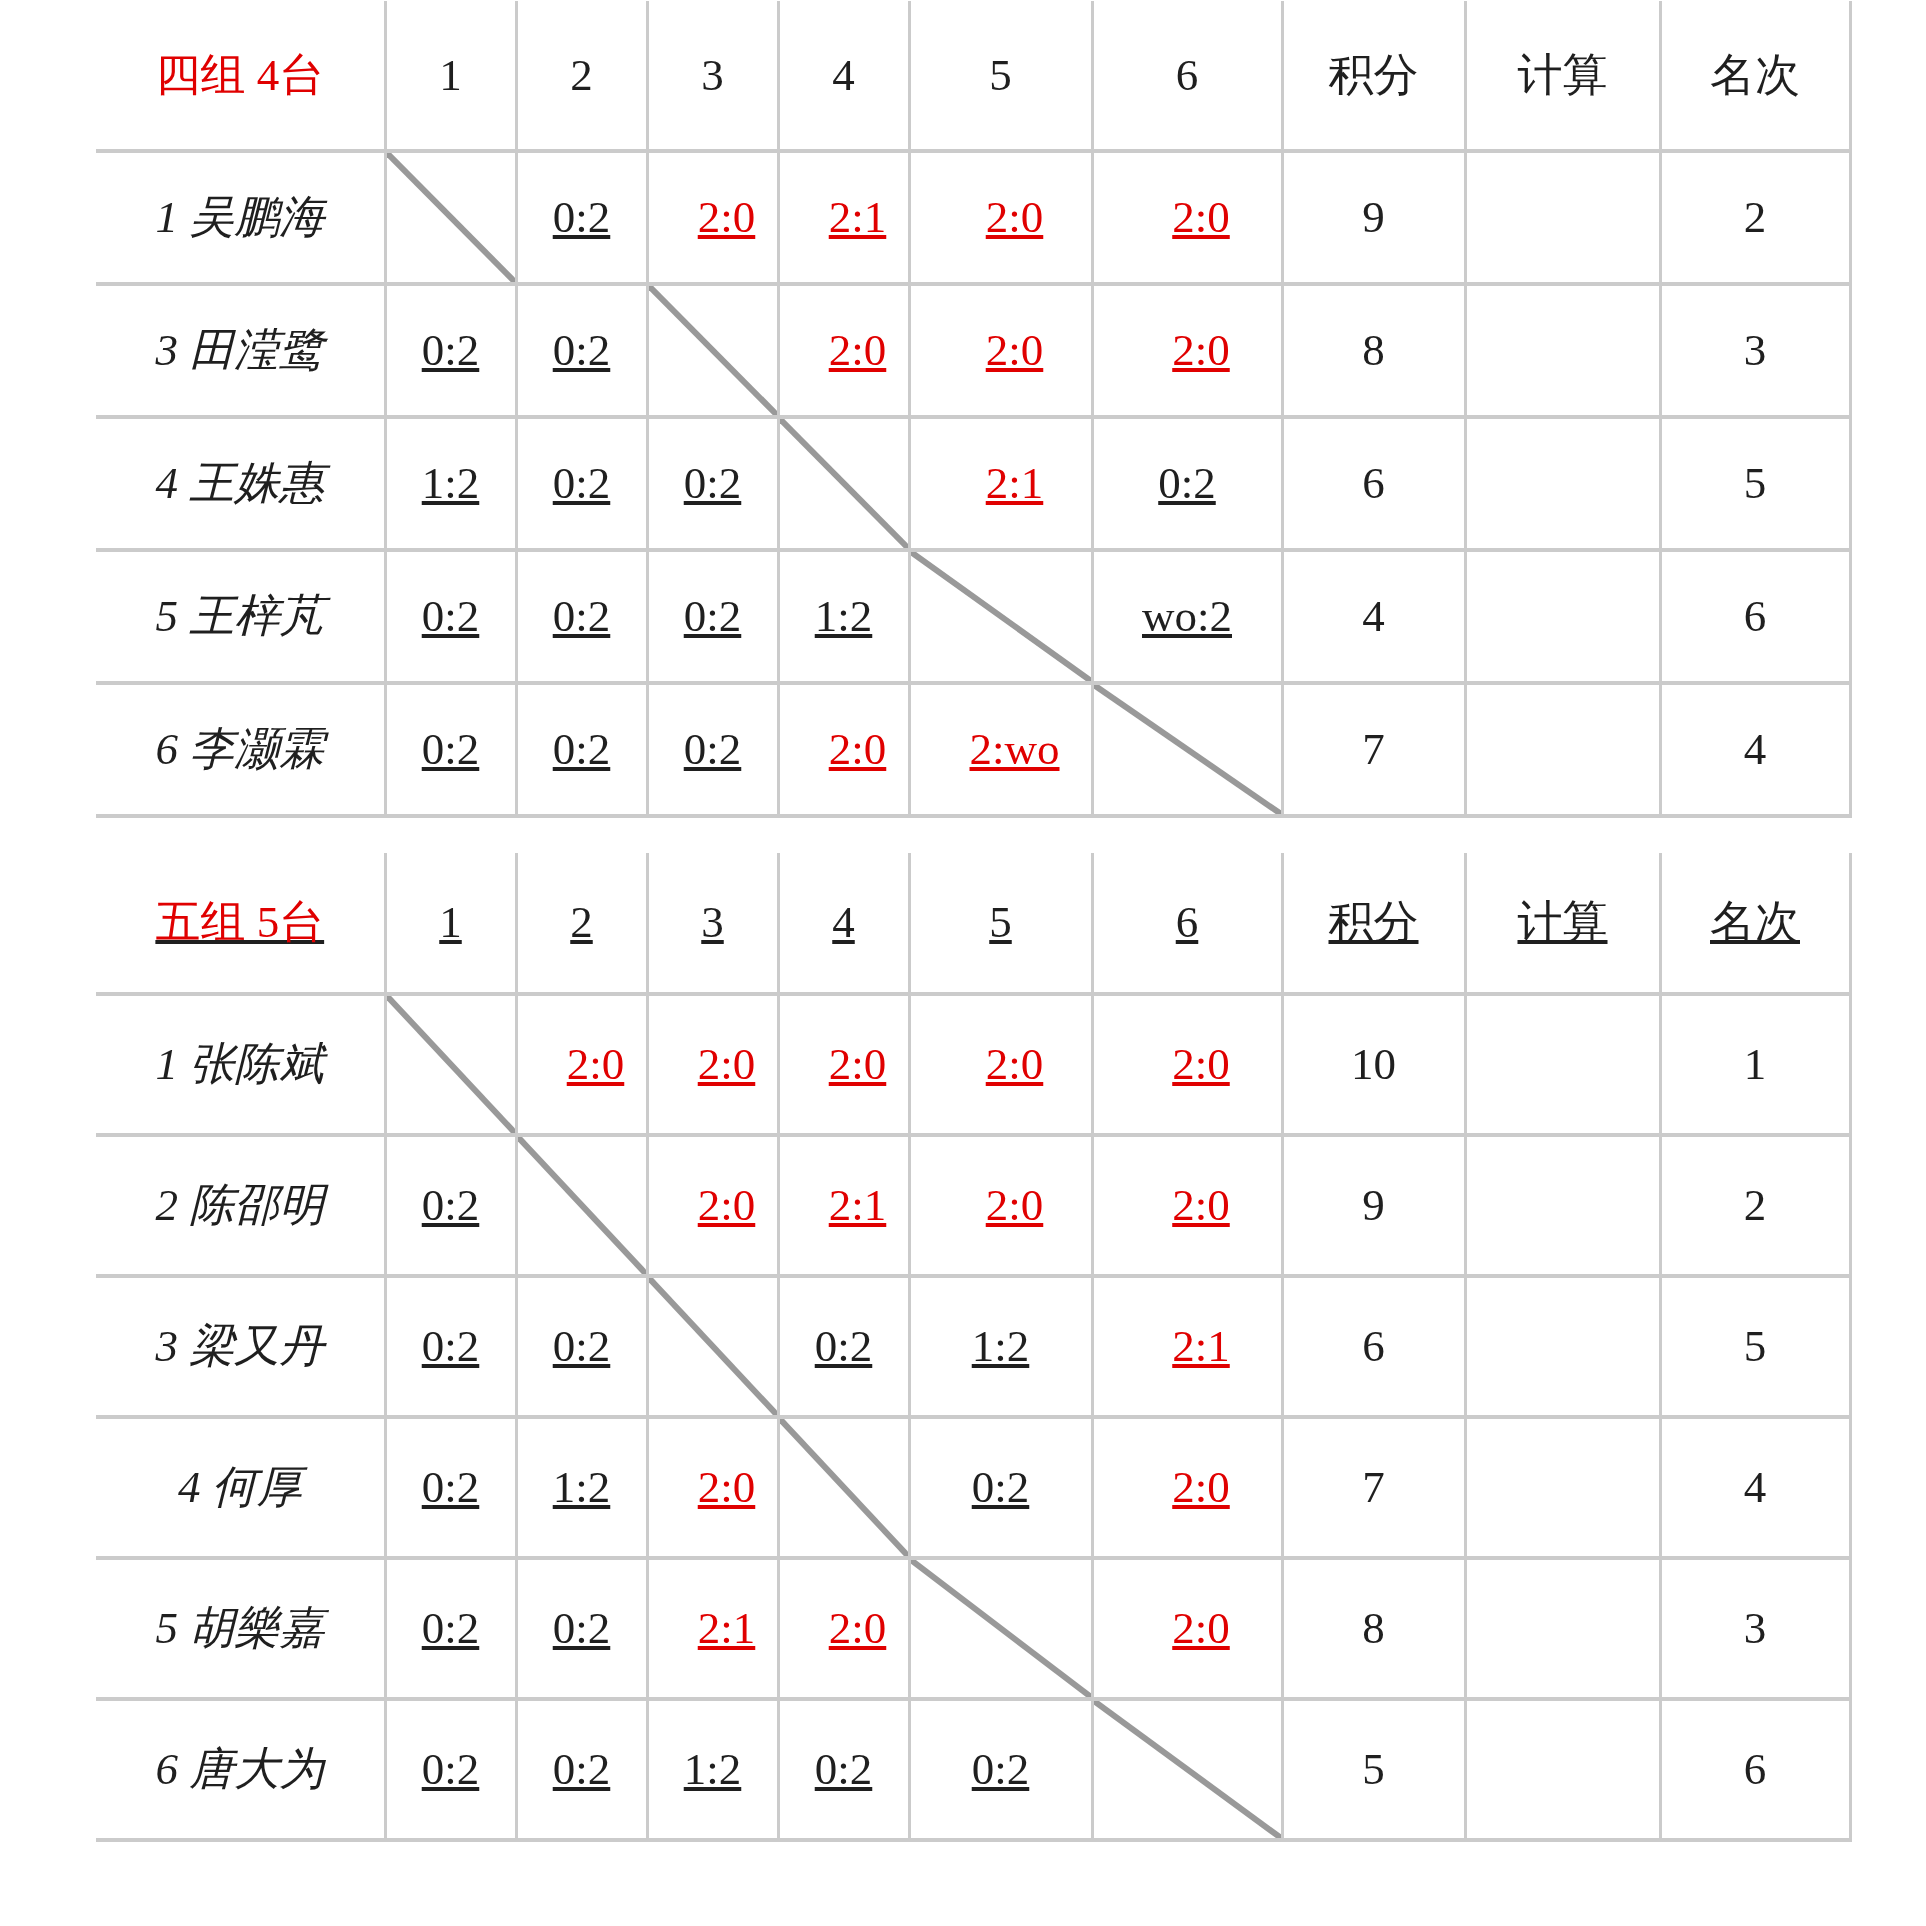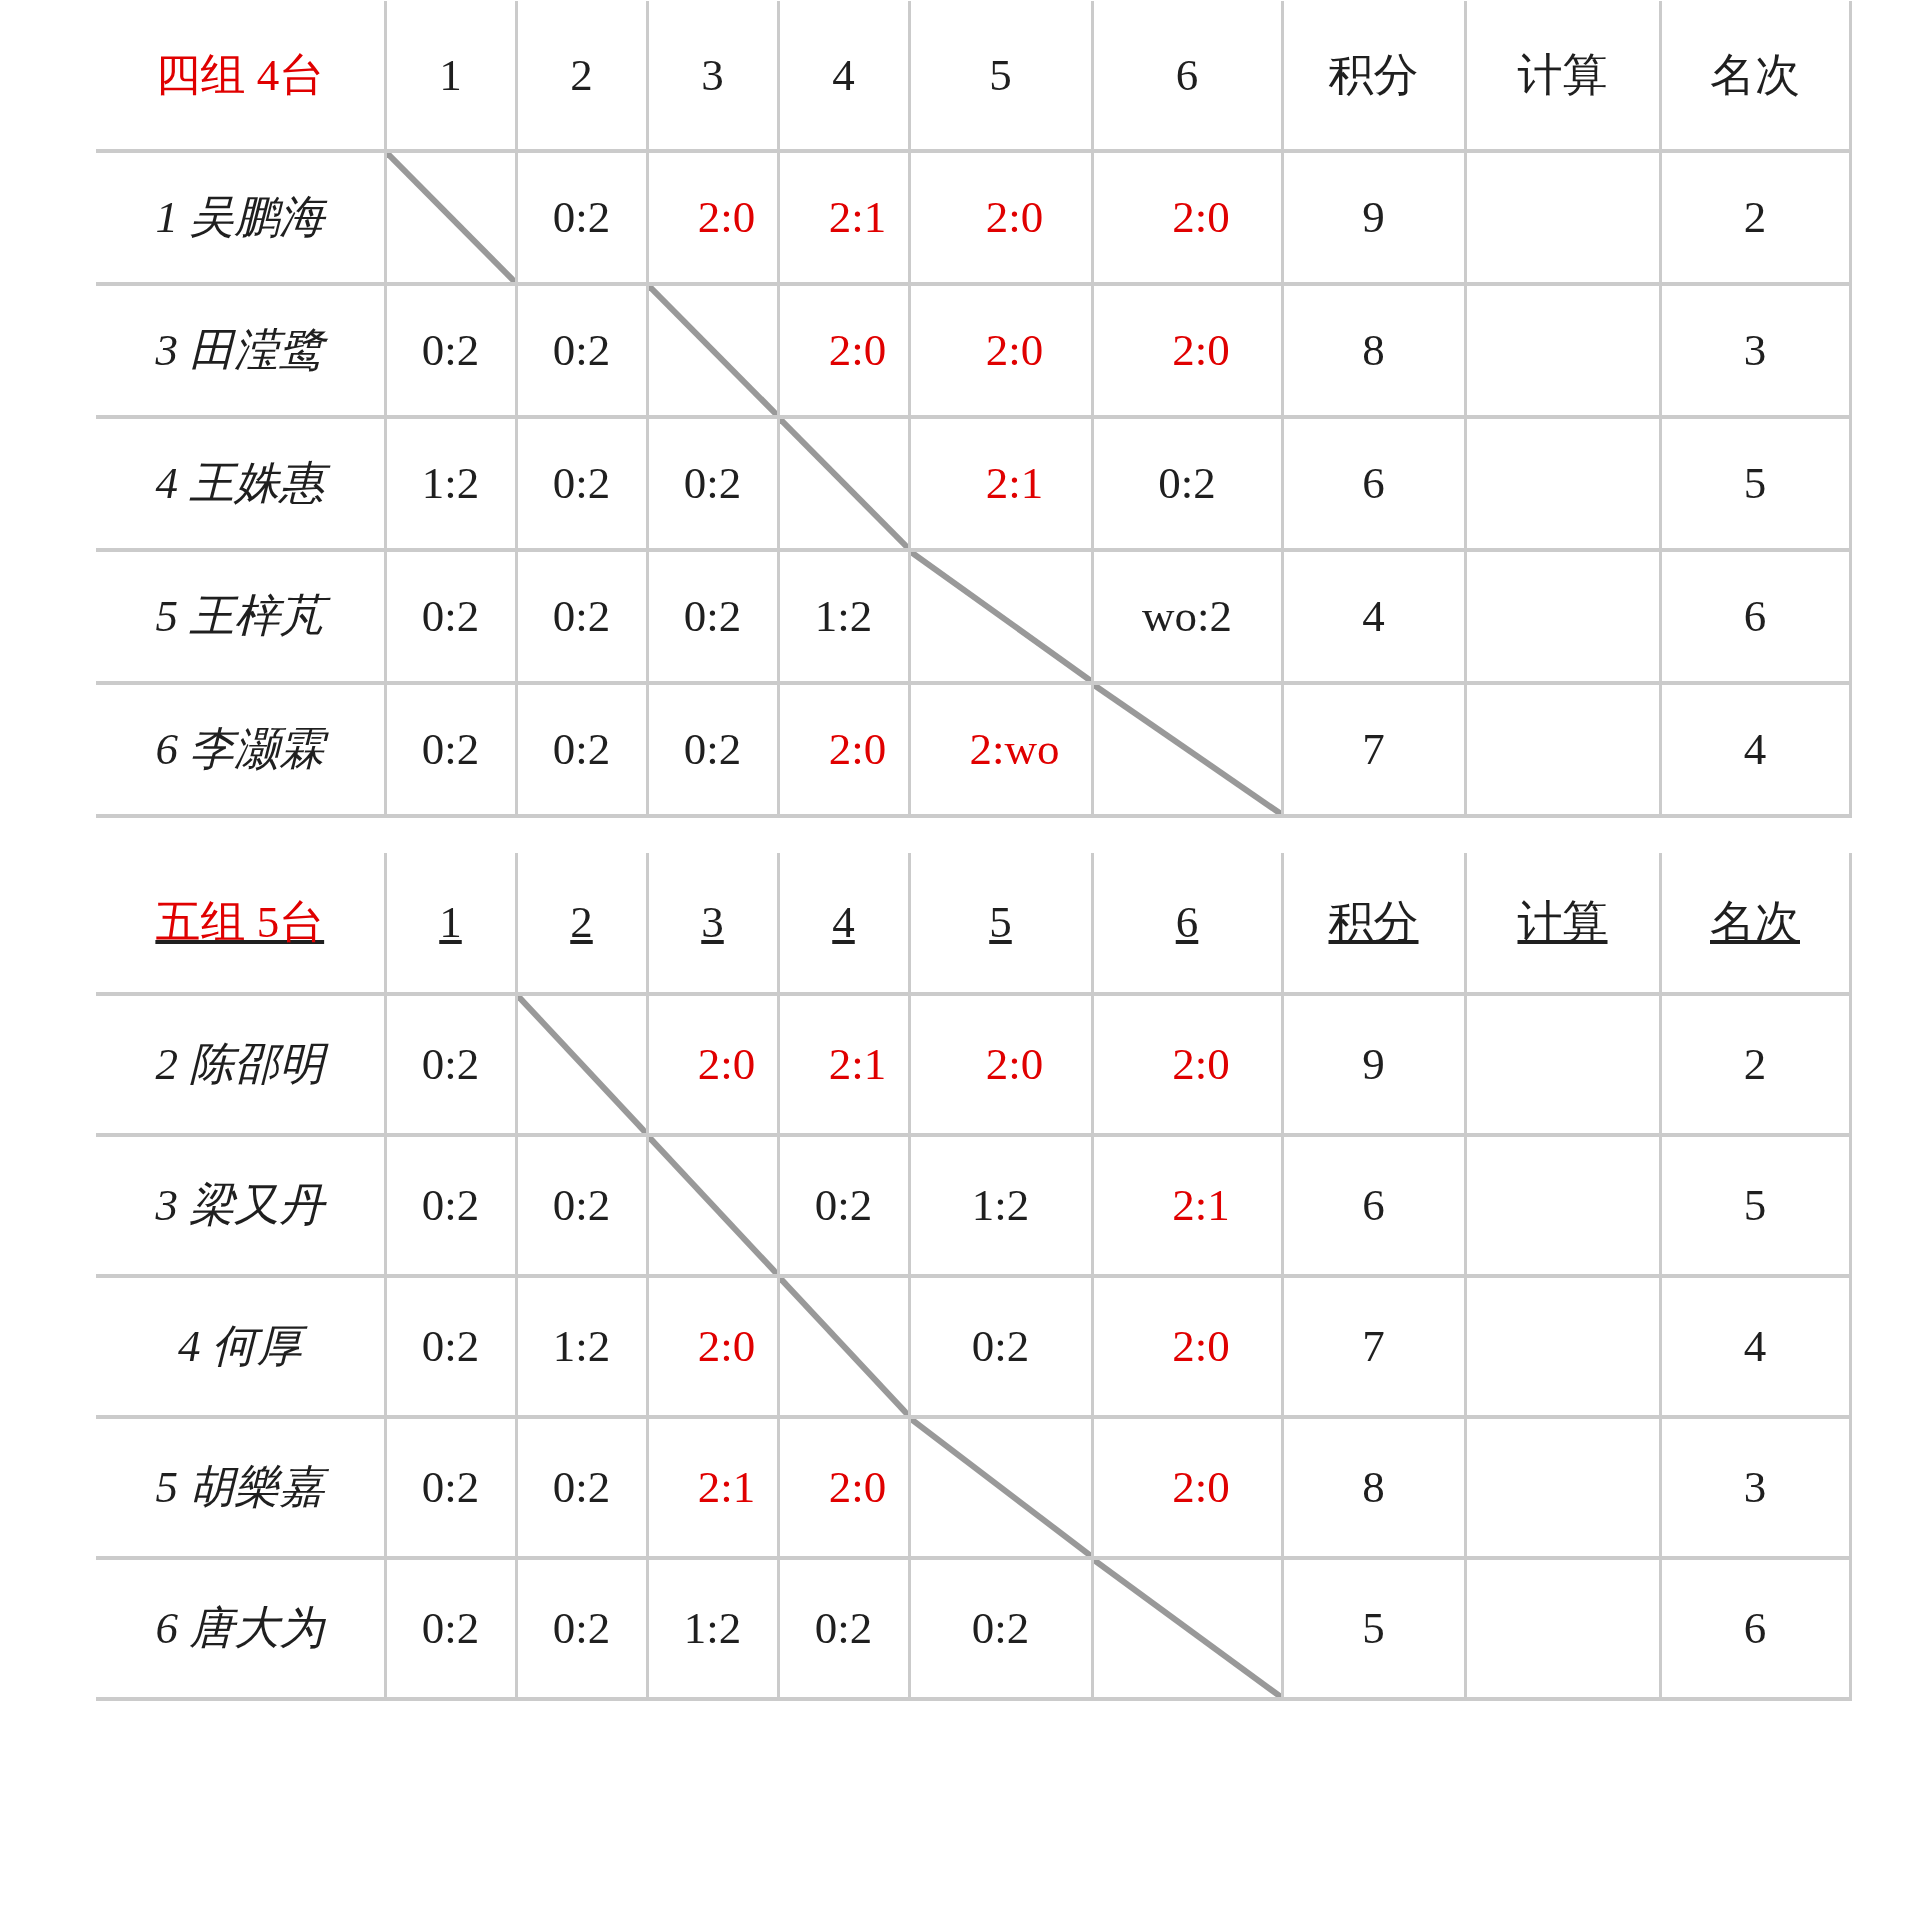--- a/index.html
+++ b/index.html
@@ -37,21 +37,21 @@
   table.grid thead th { border-top: none; text-align: center; }
   thead tr { height: 150px; }
   #table2 thead tr { height: 141px; text-decoration: underline; }
   #table1 tbody tr { height: 133px; }
   #table2 tbody tr { height: 141px; }
   th.title {
     color: #e00000;
     font-weight: 700;
     font-size: 48px;
   }
-  td.score { font-weight: 700; }
+  td.score { font-weight: 700; text-decoration: underline; }
   td.score.red { color: #e00000; padding-left: 28px; }
   td.name { font-weight: 400; font-style: italic; }
   td.diag { position: relative; }
   td.diag svg {
     position: absolute;
     top: 0; left: 0;
     width: 100%; height: 100%;
     display: block;
   }
   td.diag line {
@@ -201,20 +201,36 @@
         <th>4</th>
         <th>5</th>
         <th>6</th>
         <th>积分</th>
         <th>计算</th>
         <th>名次</th>
       </tr>
     </thead>
     <tbody>
         <tr>
+          <td class="name">1 张陈斌</td>
+          <td class="diag">
+            <svg viewBox="0 0 100 100" preserveAspectRatio="none">
+              <line x1="0" y1="0" x2="100" y2="100"></line>
+            </svg>
+          </td>
+          <td class="score red">2:0</td>
+          <td class="score red">2:0</td>
+          <td class="score red">2:0</td>
+          <td class="score red">2:0</td>
+          <td class="score red">2:0</td>
+          <td>10</td>
+          <td></td>
+          <td>1</td>
+        </tr>
+        <tr>
           <td class="name">2 陈邵明</td>
           <td class="score">0:2</td>
           <td class="diag">
             <svg viewBox="0 0 100 100" preserveAspectRatio="none">
               <line x1="0" y1="0" x2="100" y2="100"></line>
             </svg>
           </td>
           <td class="score red">2:0</td>
           <td class="score red">2:1</td>
           <td class="score red">2:0</td>

